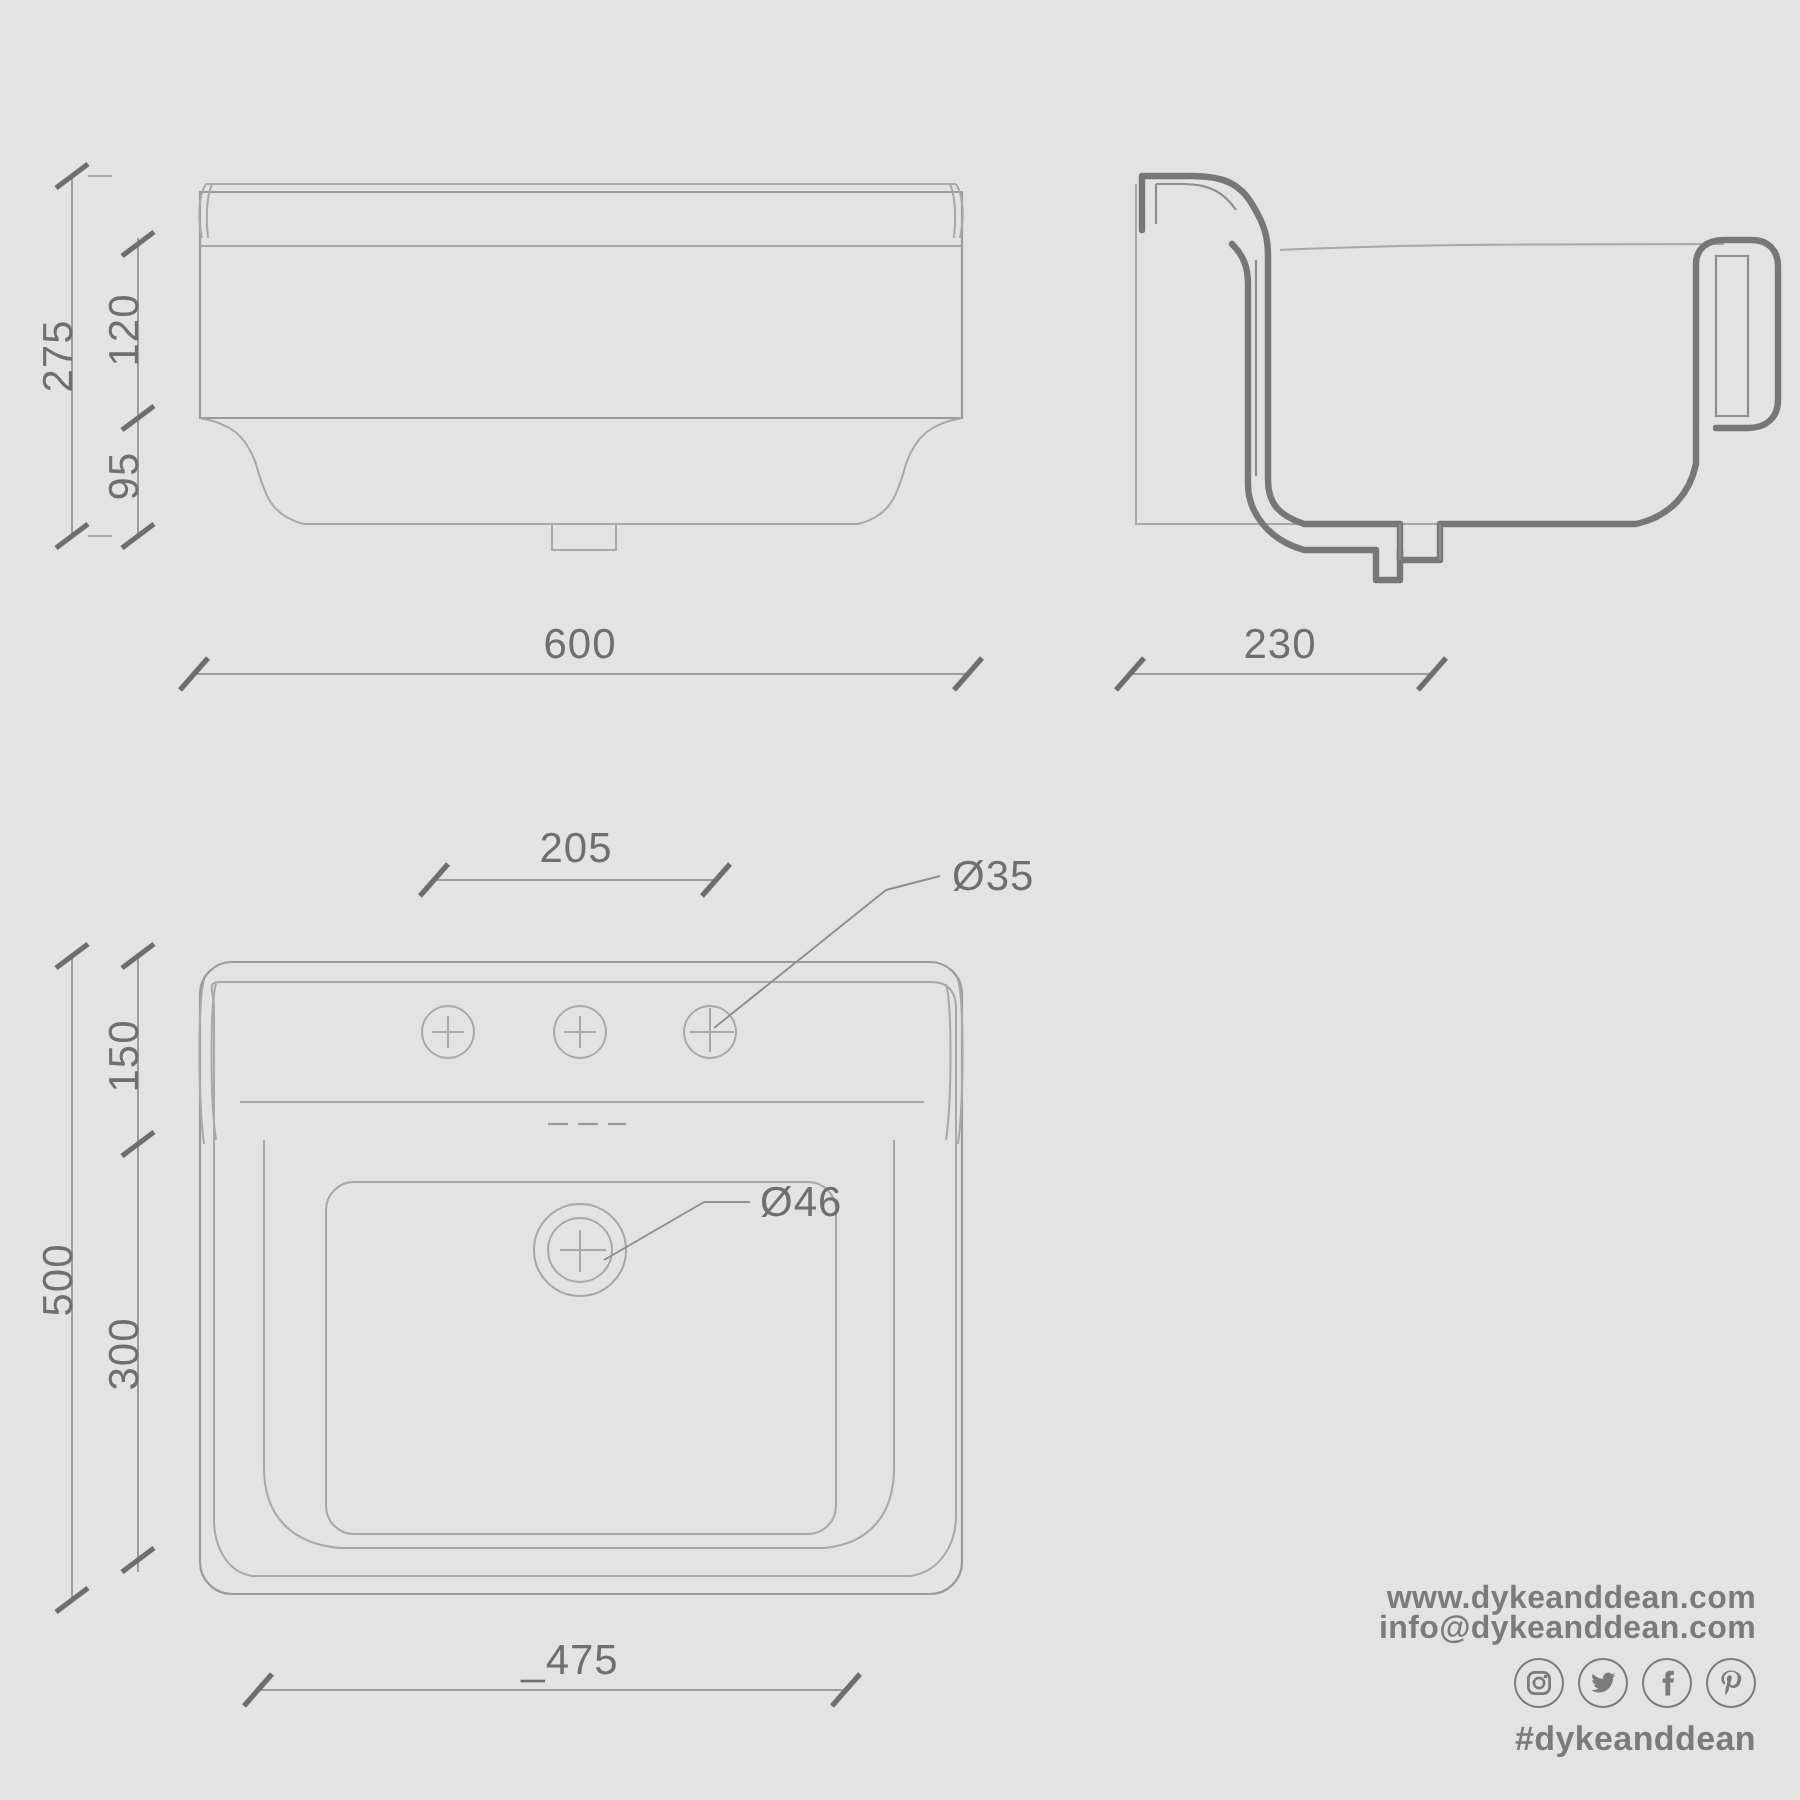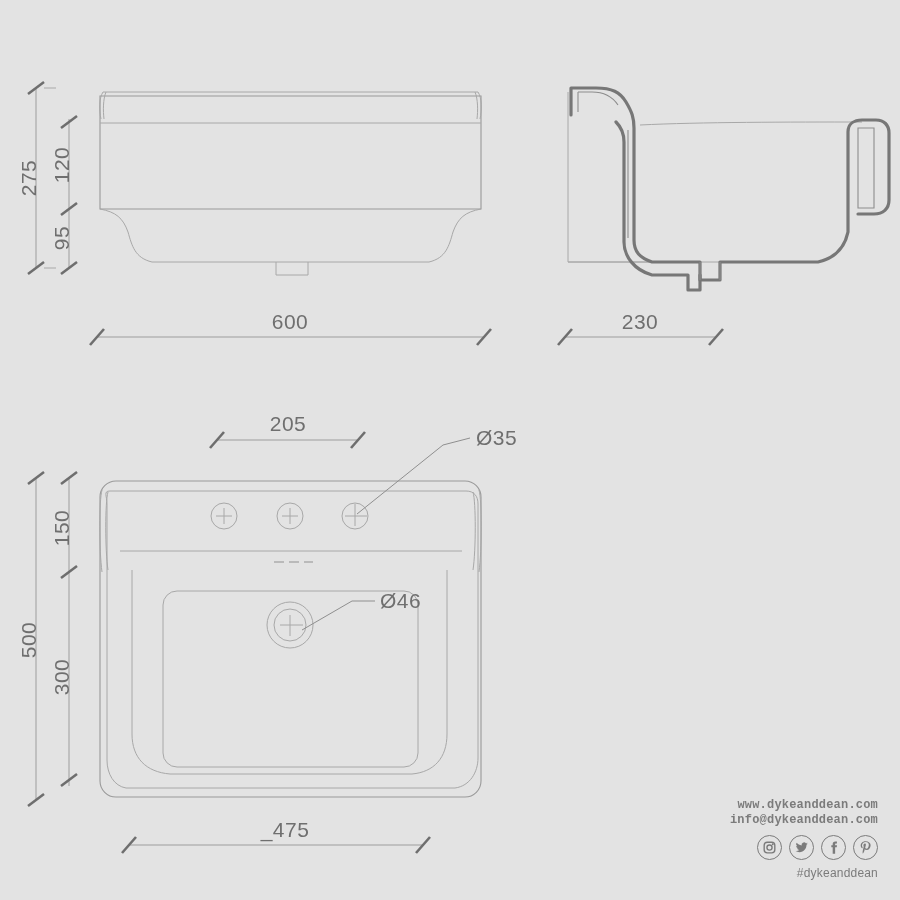--- a/index.html
+++ b/index.html
@@ -44,22 +44,22 @@
   }
   .footer {
     position: absolute;
     right: 22px;
     bottom: 20px;
     width: 200px;
     text-align: right;
     color: #7b7b7b;
   }
   .footer-line {
-    font-family: Liberation Mono, monospace;
-    font-size: 12px;
+    font-family: Liberation Sans, sans-serif;
+    font-size: 16px;
     font-weight: bold;
     letter-spacing: 0.2px;
     line-height: 15px;
     color: #7b7b7b;
   }
   .social-row {
     display: flex;
     justify-content: flex-end;
     gap: 7px;
     margin-top: 7px;
@@ -70,22 +70,22 @@
     height: 25px;
     border-radius: 50%;
     border: 1.6px solid #7b7b7b;
     display: flex;
     align-items: center;
     justify-content: center;
     box-sizing: border-box;
   }
   .hashtag {
     font-family: "Liberation Sans", sans-serif;
-    font-size: 12px;
-    font-weight: normal;
+    font-size: 17px;
+    font-weight: bold;
     color: #7b7b7b;
     letter-spacing: 0.2px;
   }
 </style>
 </head>
 <body>
 
 <div id="page">
 
   <svg class="drawing" viewBox="0 0 900 900">

